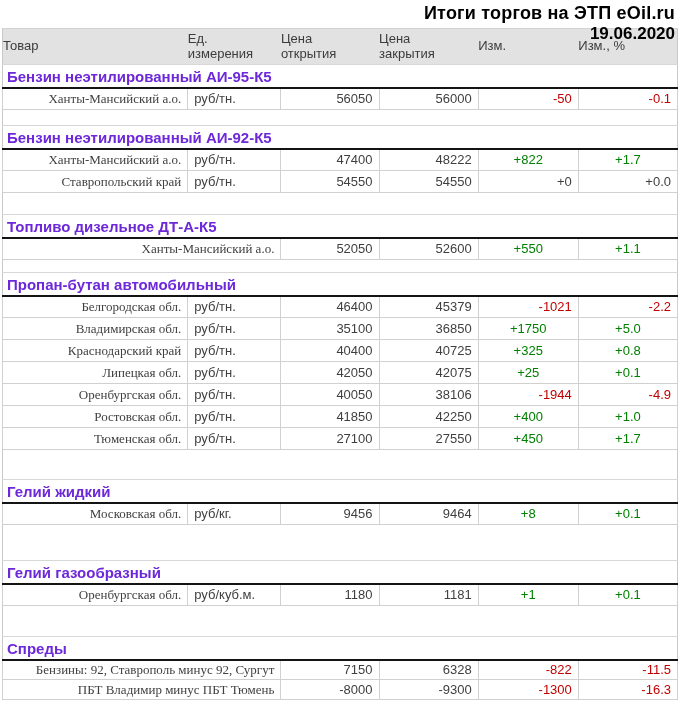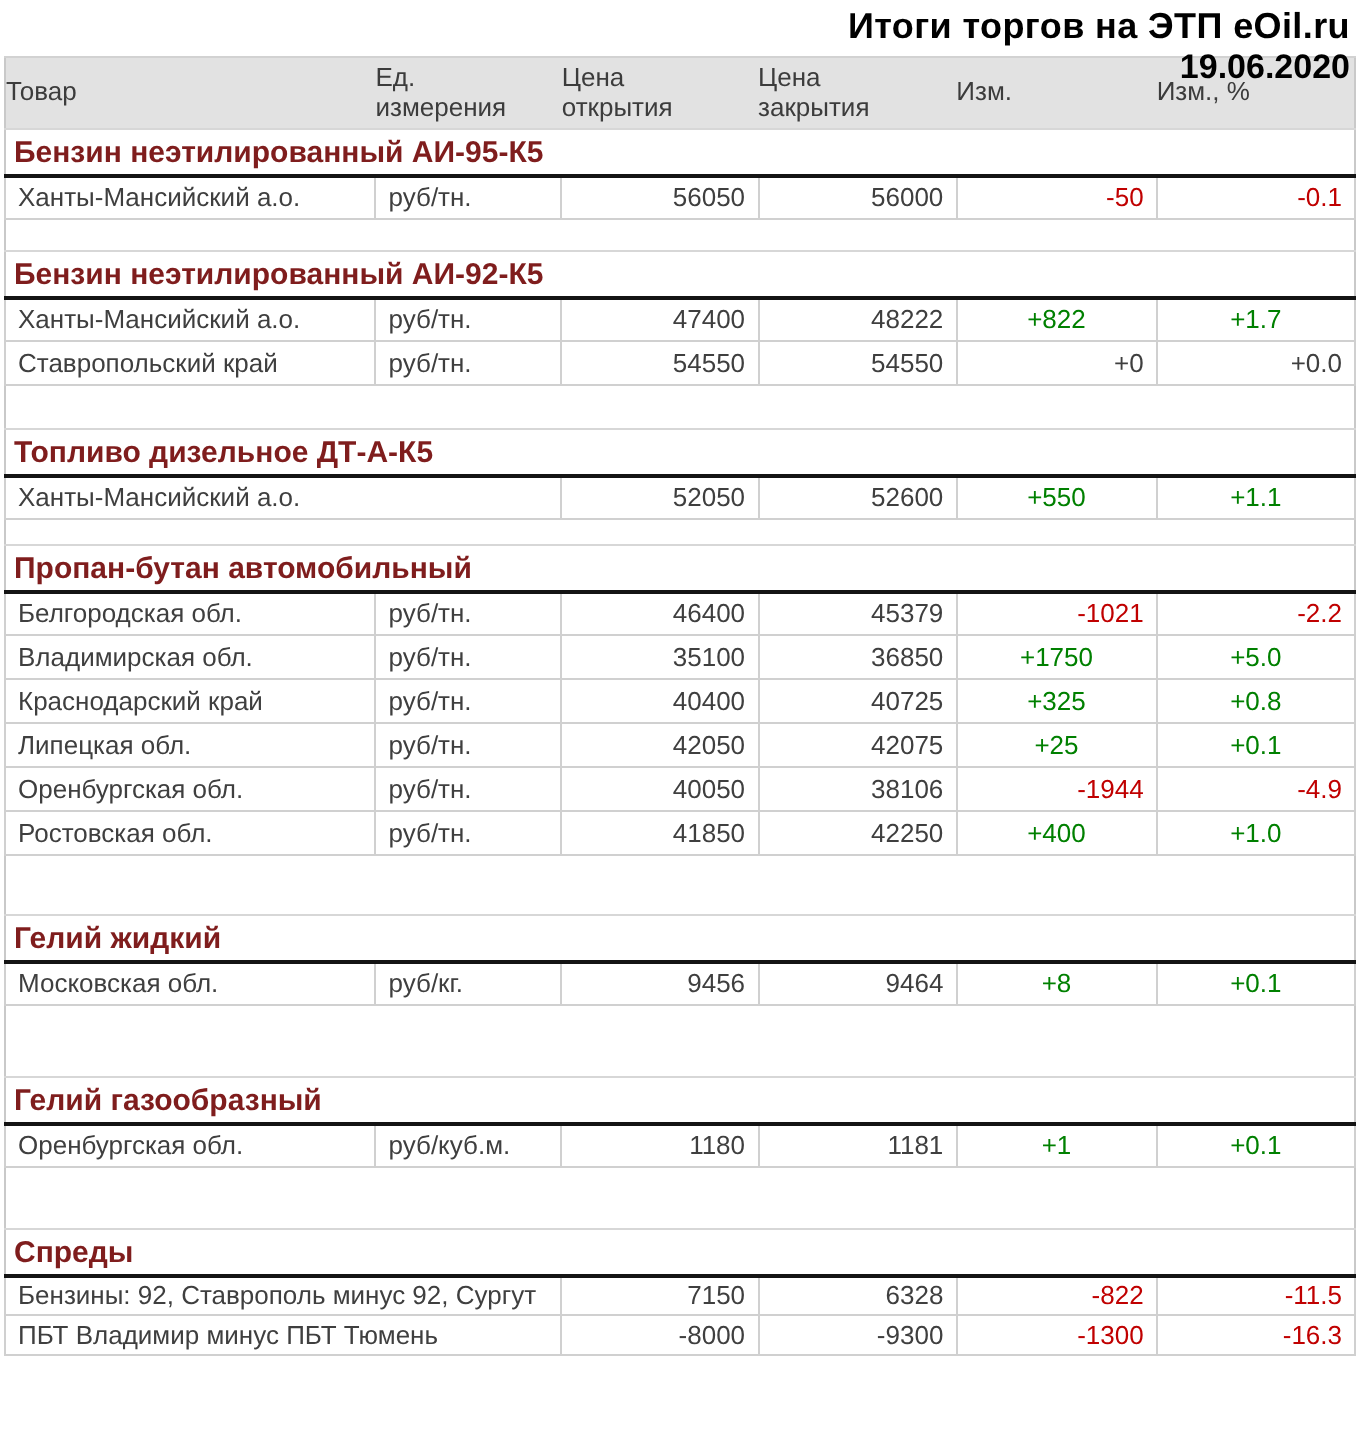--- a/index.html
+++ b/index.html
@@ -24,32 +24,32 @@
   }
   thead th {
     background: var(--hdr-bg, #e2e2e2);
     border-top: 1px solid #d2d2d2;
     color: #3c3c3c; font-weight: normal; font-size: 13px;
     text-align: left; vertical-align: middle;
     height: 36px; white-space: pre-line; line-height: 1.15;
   }
   td { font-size: 13px; vertical-align: middle; }
   tr.section-row td {
-    font-weight: bold; color: #7f1d1d; font-size: 15px;
+    font-weight: bold; color: #6d28d9; font-size: 15px;
     height: 23px; padding: 2px 2px 1px 4px;
     border-top: 1px solid #d7d7d7;
     border-bottom: 2px solid #141414;
     white-space: nowrap; overflow: hidden;
   }
   tr.data-row td {
     height: 22px; border: 1px solid #d0d0d0; padding: 1px 6px;
     white-space: nowrap; overflow: hidden;
   }
   tr.data-row.short td { height: 20px; }
-  td.c-product { text-align: left; padding-left: 4px; }
+  td.c-product { text-align: right; padding-left: 4px; font-family: Liberation Serif, serif; }
   td.c-unit { text-align: left; }
   td.c-num { text-align: right; }
   td.up   { color: var(--pos, #008000); text-align: center; }
   td.down { color: var(--neg, #c00000); }
   tr.gap-row td { border: none; }
 </style>
 </head>
 <body>
 
 <div class="titlebar">
@@ -173,20 +173,28 @@
         <td class="c-num down">-4.9</td>
       </tr>
       <tr class="data-row">
         <td class="c-product">Ростовская обл.</td>
         <td class="c-unit">руб/тн.</td>
         <td class="c-num">41850</td>
         <td class="c-num">42250</td>
         <td class="c-num up">+400</td>
         <td class="c-num up">+1.0</td>
       </tr>
+      <tr class="data-row">
+        <td class="c-product">Тюменская обл.</td>
+        <td class="c-unit">руб/тн.</td>
+        <td class="c-num">27100</td>
+        <td class="c-num">27550</td>
+        <td class="c-num up">+450</td>
+        <td class="c-num up">+1.7</td>
+      </tr>
       <tr class="gap-row">
         <td colspan="6" style="height: 30px;"></td>
       </tr>
       <tr class="section-row">
         <td class="" colspan="6">Гелий жидкий</td>
       </tr>
       <tr class="data-row">
         <td class="c-product">Московская обл.</td>
         <td class="c-unit">руб/кг.</td>
         <td class="c-num">9456</td>

